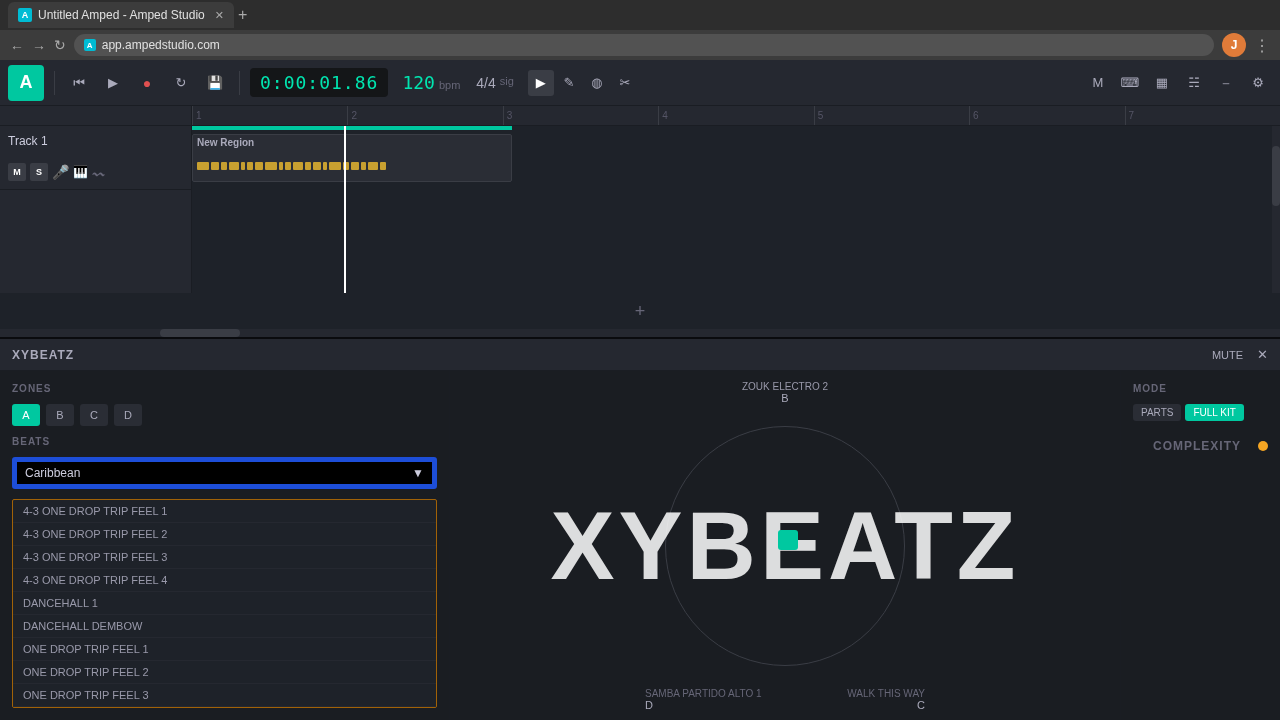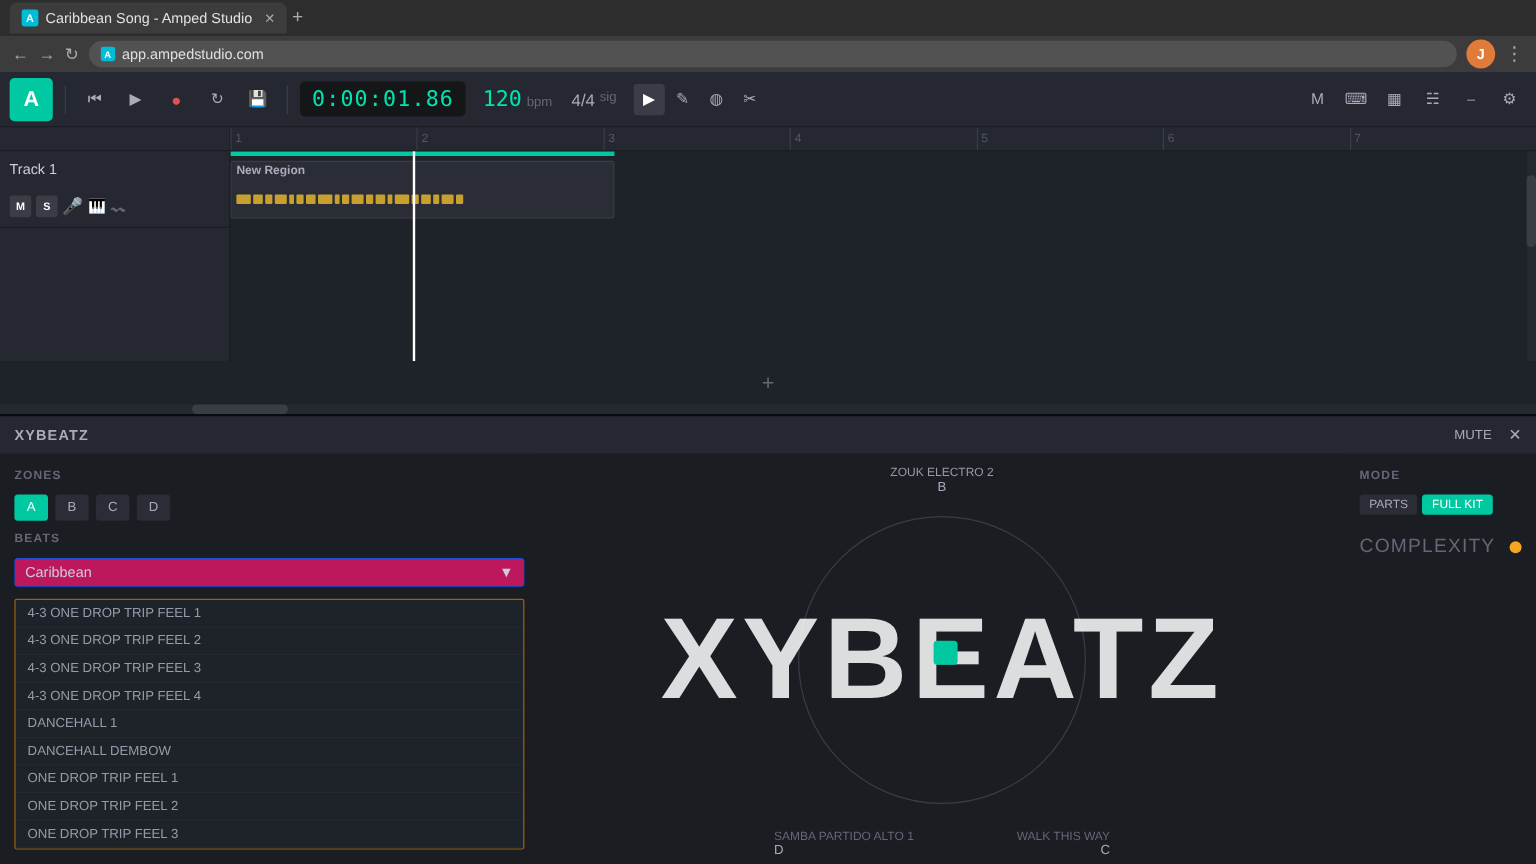--- a/index.html
+++ b/index.html
@@ -327,22 +327,22 @@
       width: 28px; height: 22px;
       border-radius: 3px;
       display: flex; align-items: center; justify-content: center;
       font-size: 11px; color: #aab; cursor: pointer;
     }
     .zone-btn.active { background: #00c8a0; color: #fff; }
     .zone-btn.inactive { background: #2a2d35; }
     .beats-label { color: #667; font-size: 10px; letter-spacing: 1px; font-weight: bold; }
     .beats-dropdown {
       width: 100%;
-      background: #be185d;
-      border: 1px solid #1d4ed8;
+      background: #000000;
+      border: 5px solid #1d4ed8;
       border-radius: 3px;
       color: #ccd;
       font-size: 12px;
       padding: 4px 8px;
       display: flex;
       align-items: center;
       justify-content: space-between;
       cursor: pointer;
     }
     .beats-list {
@@ -430,21 +430,21 @@
     .mode-label { color: #667; font-size: 10px; letter-spacing: 1px; font-weight: bold; }
     .mode-btns { display: flex; gap: 4px; }
     .mode-btn {
       padding: 3px 8px;
       border-radius: 3px;
       font-size: 10px;
       cursor: pointer;
     }
     .mode-btn.active { background: #00c8a0; color: #fff; }
     .mode-btn.inactive { background: #2a2d35; color: #aab; }
-    .complexity-label { color: #667; font-size: 16px; letter-spacing: 1px; font-weight: normal; }
+    .complexity-label { color: #667; font-size: 12px; letter-spacing: 1px; font-weight: bold; margin-left: 20px; }
 
     
     .beats-list::-webkit-scrollbar { width: 4px; }
     .beats-list::-webkit-scrollbar-track { background: #1a1d22; }
     .beats-list::-webkit-scrollbar-thumb { background: #3a3d45; border-radius: 2px; }
 
     .scroll-bar-v {
       width: 8px;
       background: #252830;
     }
@@ -456,21 +456,21 @@
       margin-top: 20px;
     }
   </style>
 </head>
 <body>
 
 <div class="browser-chrome">
   <div class="tab-bar">
     <div class="tab">
       <div class="tab-favicon">A</div>
-      <span>Caribbean Song - Amped Studio</span>
+      <span>Untitled Amped - Amped Studio</span>
       <span class="tab-close">✕</span>
     </div>
     <span class="tab-add">+</span>
   </div>
   <div class="address-bar">
     <span class="nav-btn">←</span>
     <span class="nav-btn">→</span>
     <span class="nav-btn">↻</span>
     <div class="url-field">
       <div class="url-favicon">A</div>

